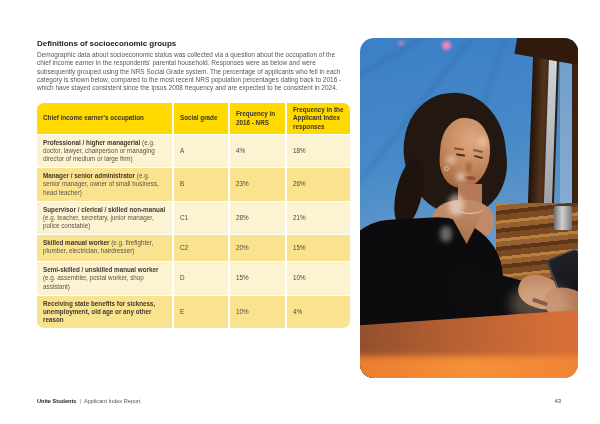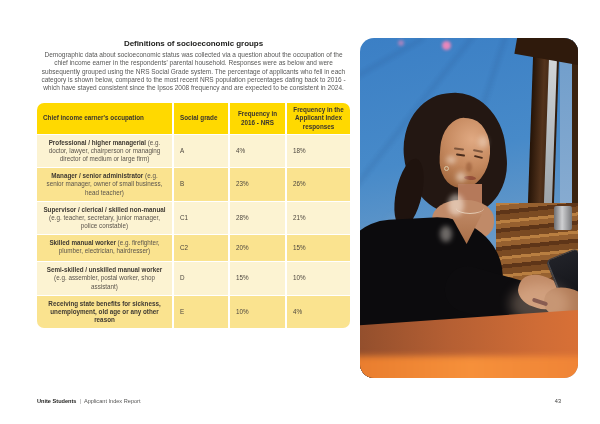--- a/index.html
+++ b/index.html
@@ -1,17 +1,17 @@
 <!DOCTYPE html>
 <html><head>
 <meta charset="utf-8">
 <style>
   * { box-sizing: border-box; margin: 0; padding: 0; }
   html,body { width:600px; height:424px; background:#ffffff; font-family:"Liberation Sans", sans-serif; }
-  .page { position:relative; width:600px; height:424px; background:#fff; overflow:hidden;text-align:center; }
+  .page { position:relative; width:600px; height:424px; background:#fff; overflow:hidden; }
 
   
   .content { position:absolute; left:37px; top:39px; width:313px; }
   .page-title { font-size:8px; font-weight:700; color:#1d1d1b; letter-spacing:-0.05px; }
   .intro { margin-top:3px; font-size:6.5px; line-height:1.27; color:#575756; }
 
   
   .se-table { margin-top:11px; width:313px; display:flex; flex-direction:column; gap:1px;
               background:#ffffff; border-radius:7px; overflow:hidden; }
   .trow { display:grid; grid-template-columns:135px 54px 55px 1fr; column-gap:2px; background:#ffffff; }

